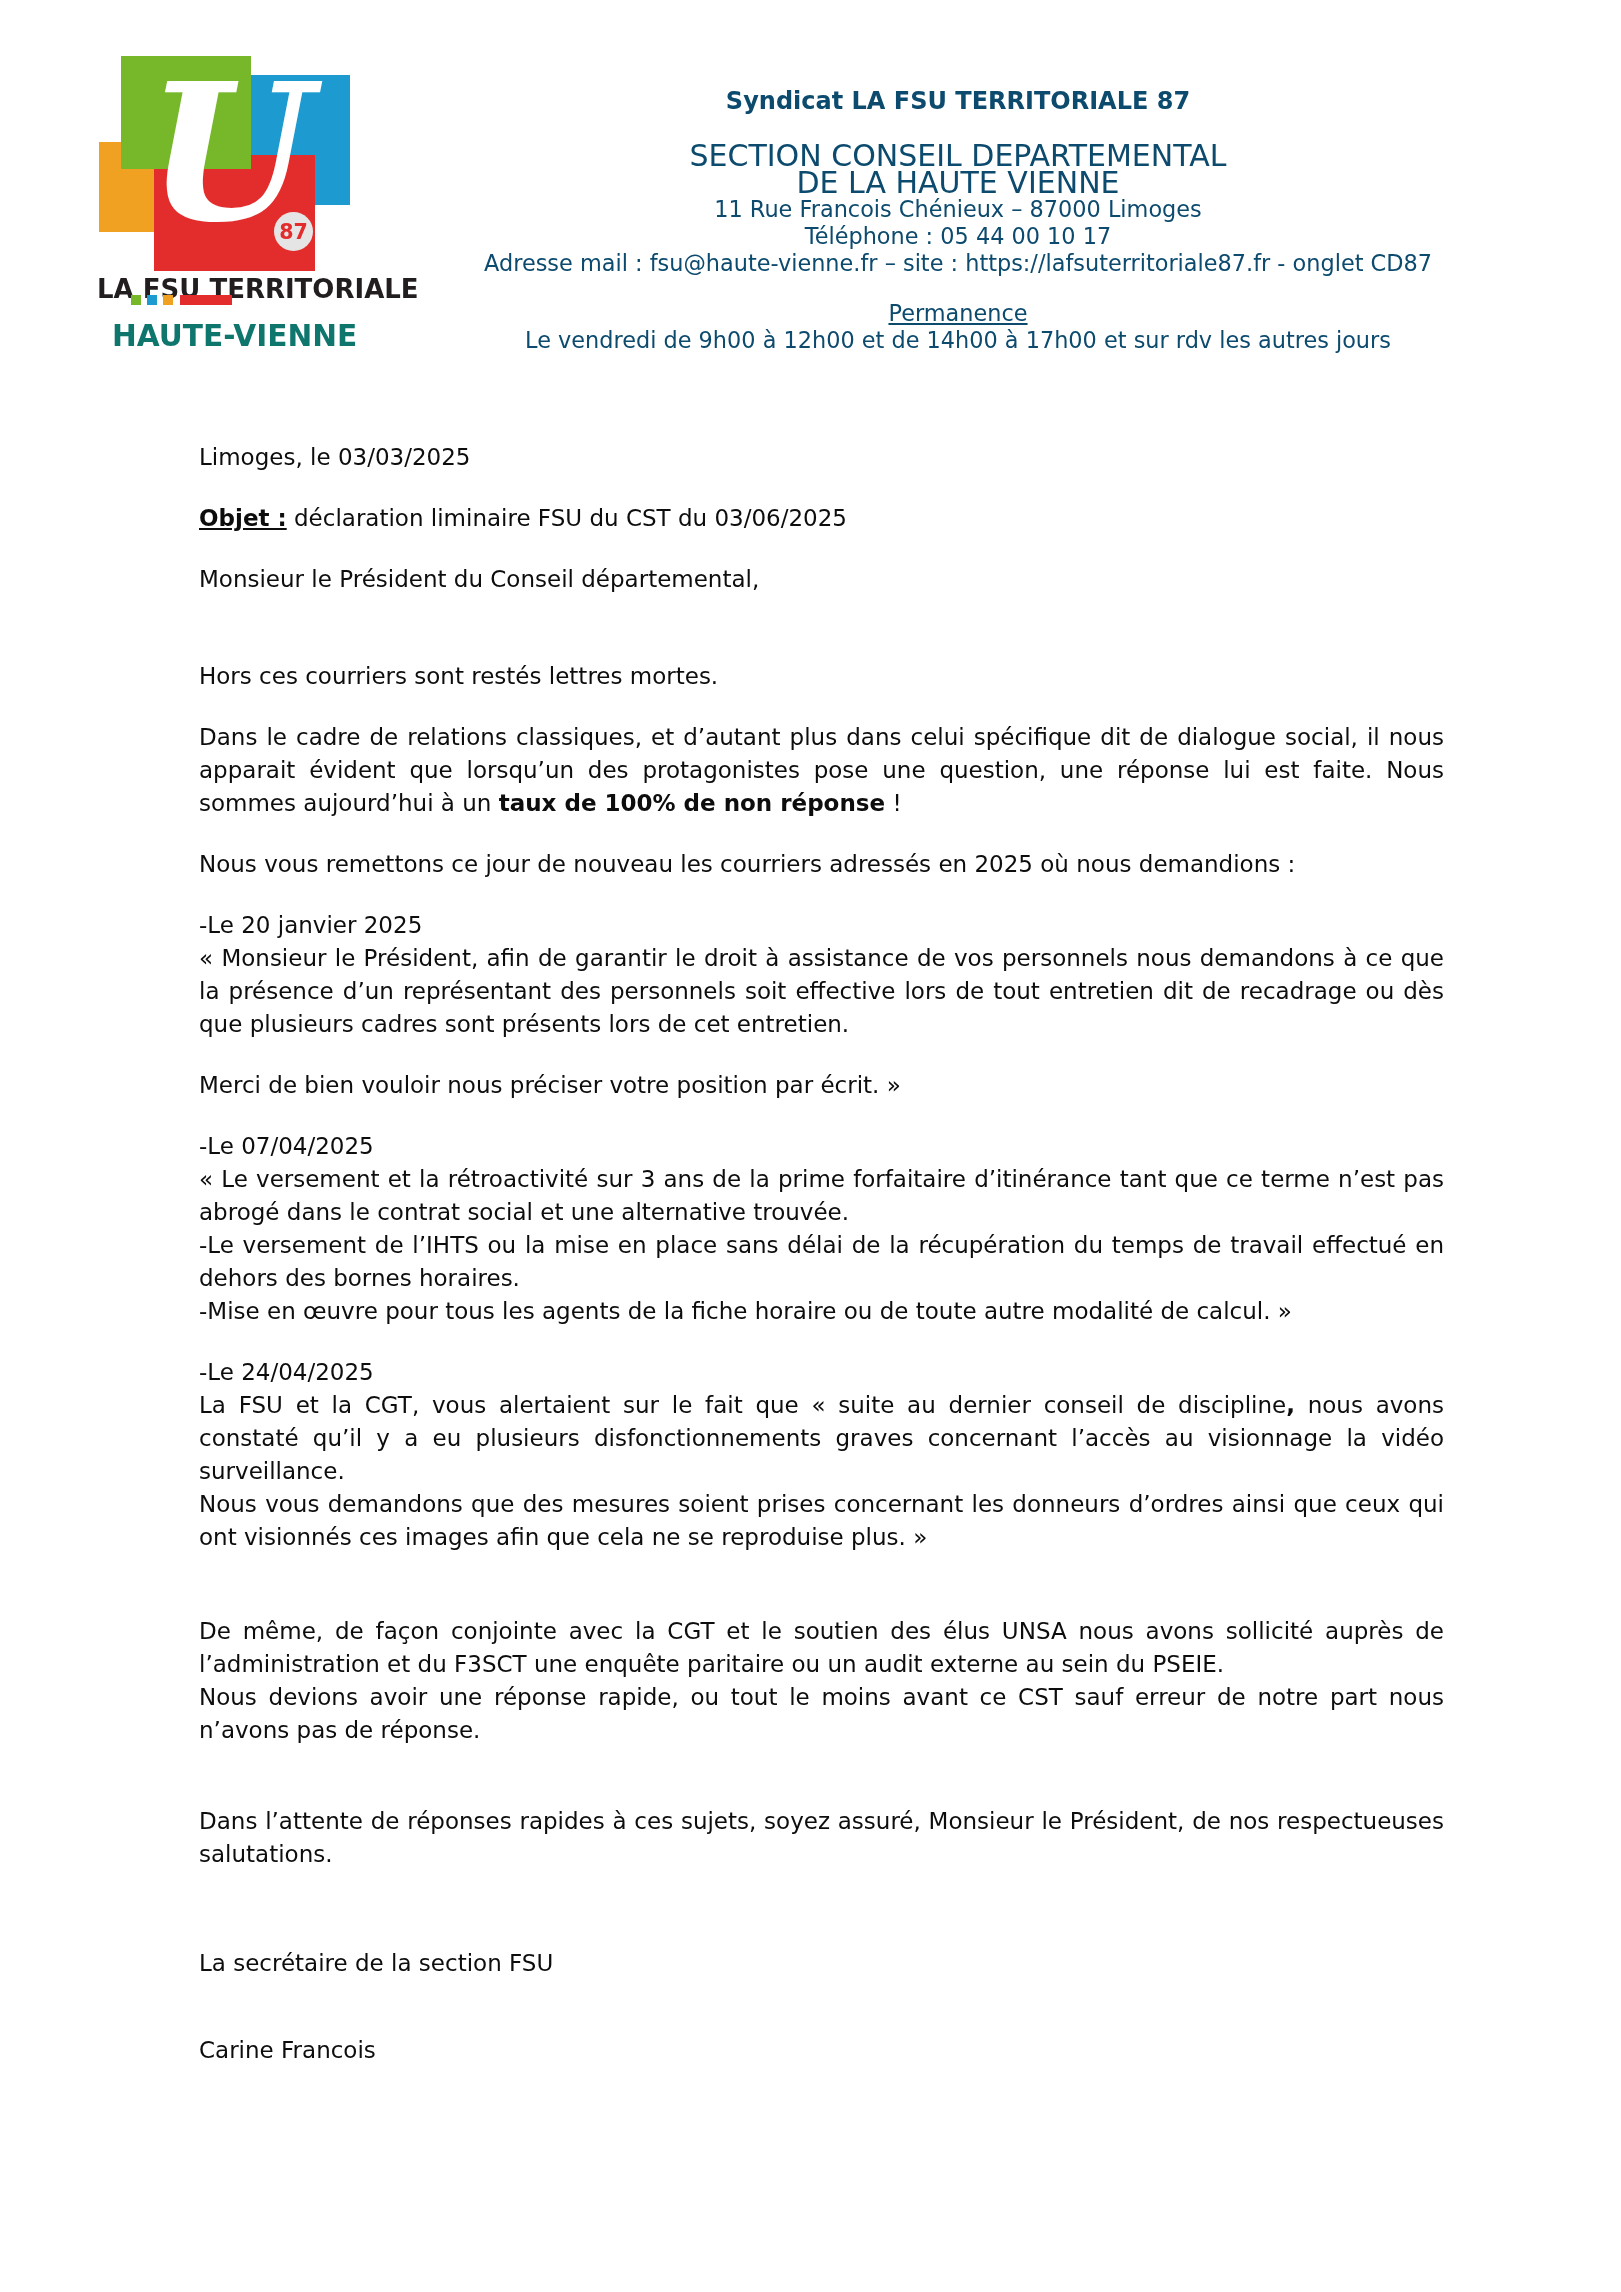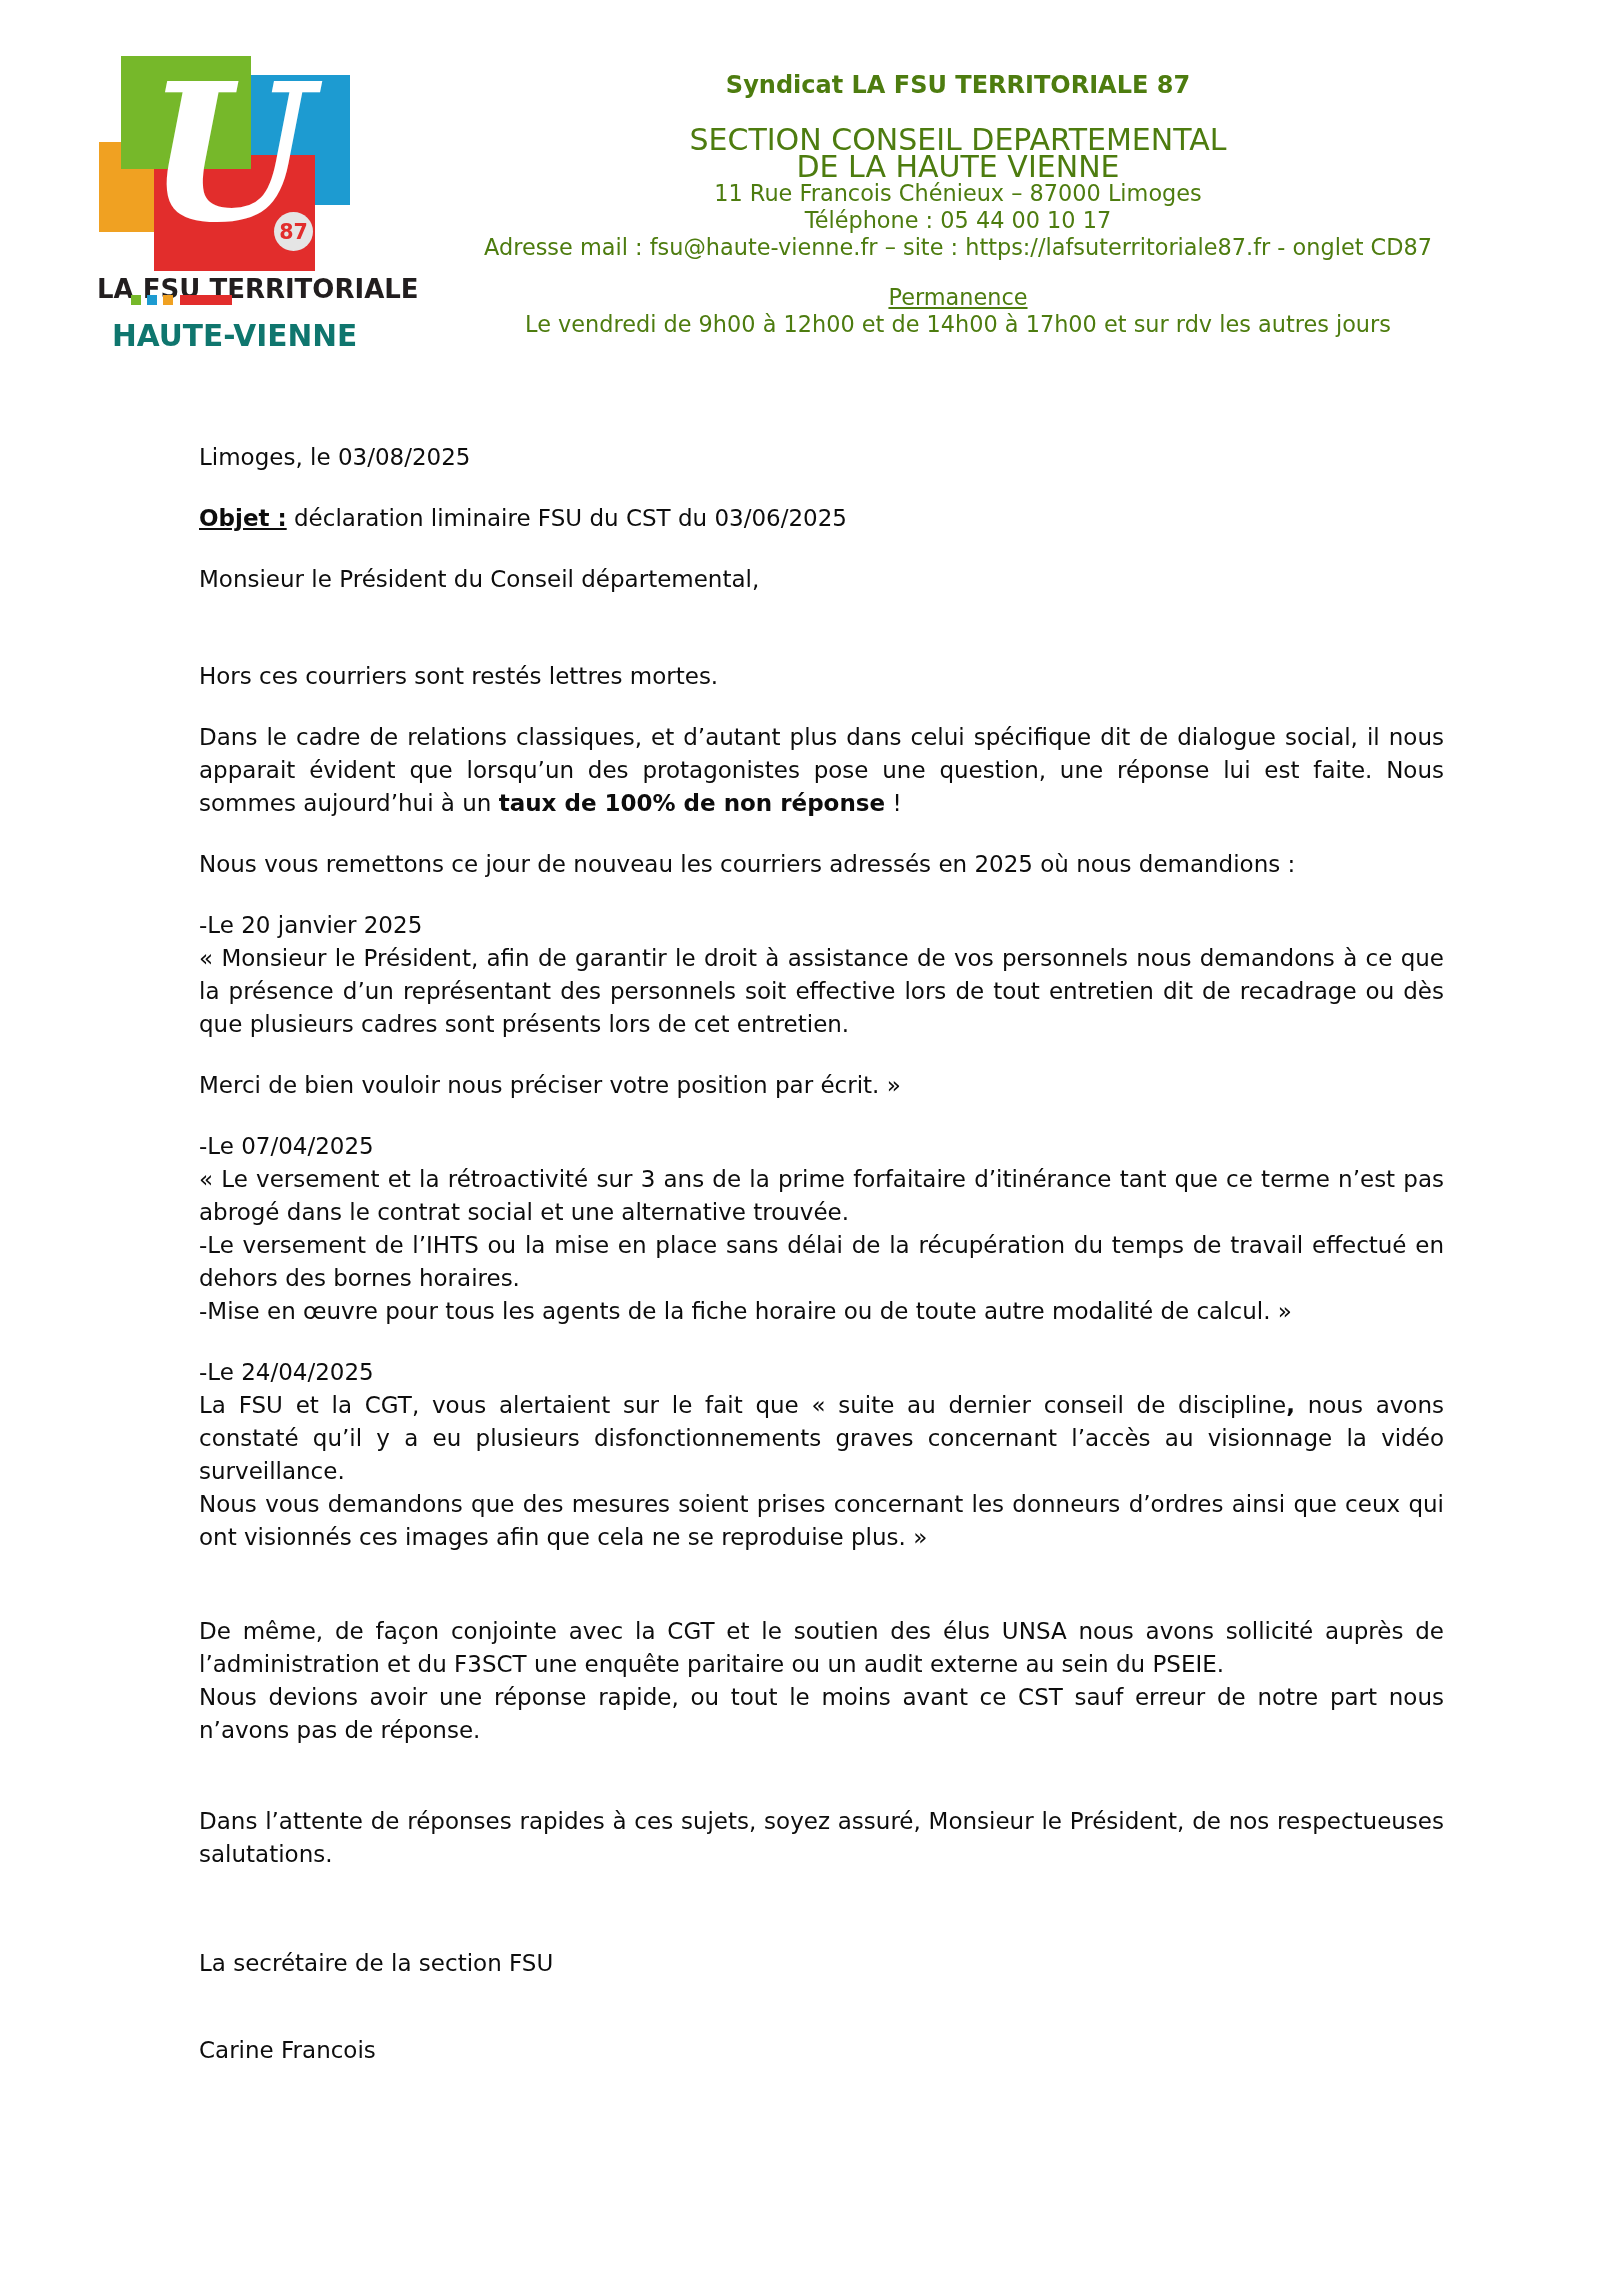--- a/index.html
+++ b/index.html
@@ -41,22 +41,22 @@
   .d.b{background:var(--blue);}
   .d.o{background:var(--orange);}
   .d.bar{width:52px;height:9.9px;background:var(--red);margin-right:0;}
   .brand2{
     position:absolute;left:43px;right:-14.3px;top:283px;z-index:7;
     text-align:center;font-weight:bold;font-size:29.6px;color:#0f766e;
     white-space:nowrap;
   }
   
   .header-text{
-    position:absolute;left:331px;top:72px;width:1254px;
-    text-align:center;font-size:22.4px;line-height:27px;color:#4d7c0f;
+    position:absolute;left:331px;top:88px;width:1254px;
+    text-align:center;font-size:22.4px;line-height:27px;color:#0c4a6e;
   }
   .header-text .bold{font-weight:normal;font-size:30px;}
   .h-title{font-weight:bold;font-size:24px;}
   .h-gap{height:27px;}
   .h-gap-sm{height:23px;}
   .underline{text-decoration:underline;}
   
   .letter-body{
     position:absolute;left:199px;top:441px;width:1245px;
     font-size:23px;line-height:33px;color:#0d0d0d;
@@ -108,21 +108,21 @@
       <div>Téléphone : 05 44 00 10 17</div>
       <div>Adresse mail : fsu@haute-vienne.fr – site : https://lafsuterritoriale87.fr - onglet CD87</div>
       <div class="h-gap-sm"></div>
       <div class="underline">Permanence</div>
       <div>Le vendredi de 9h00 à 12h00 et de 14h00 à 17h00 et sur rdv les autres jours</div>
     </div>
   </header>
 
   <main class="letter-body">
 
-    <p>Limoges, le 03/08/2025</p>
+    <p>Limoges, le 03/03/2025</p>
 
     <p><span class="objet-label">Objet :</span><span> déclaration liminaire FSU du CST du 03/06/2025</span></p>
 
     <p class="centered gap2">Monsieur le Président du Conseil départemental,</p>
 
 
     <p class="just">Hors ces courriers sont restés lettres mortes.</p>
 
     <p class="just"><span>Dans le cadre de relations classiques, et d’autant plus dans celui spécifique dit de dialogue social, il nous apparait évident que lorsqu’un des protagonistes pose une question, une réponse lui est faite. Nous sommes aujourd’hui à un </span><span class="b">taux de 100% de non réponse</span><span> !</span></p>
 

